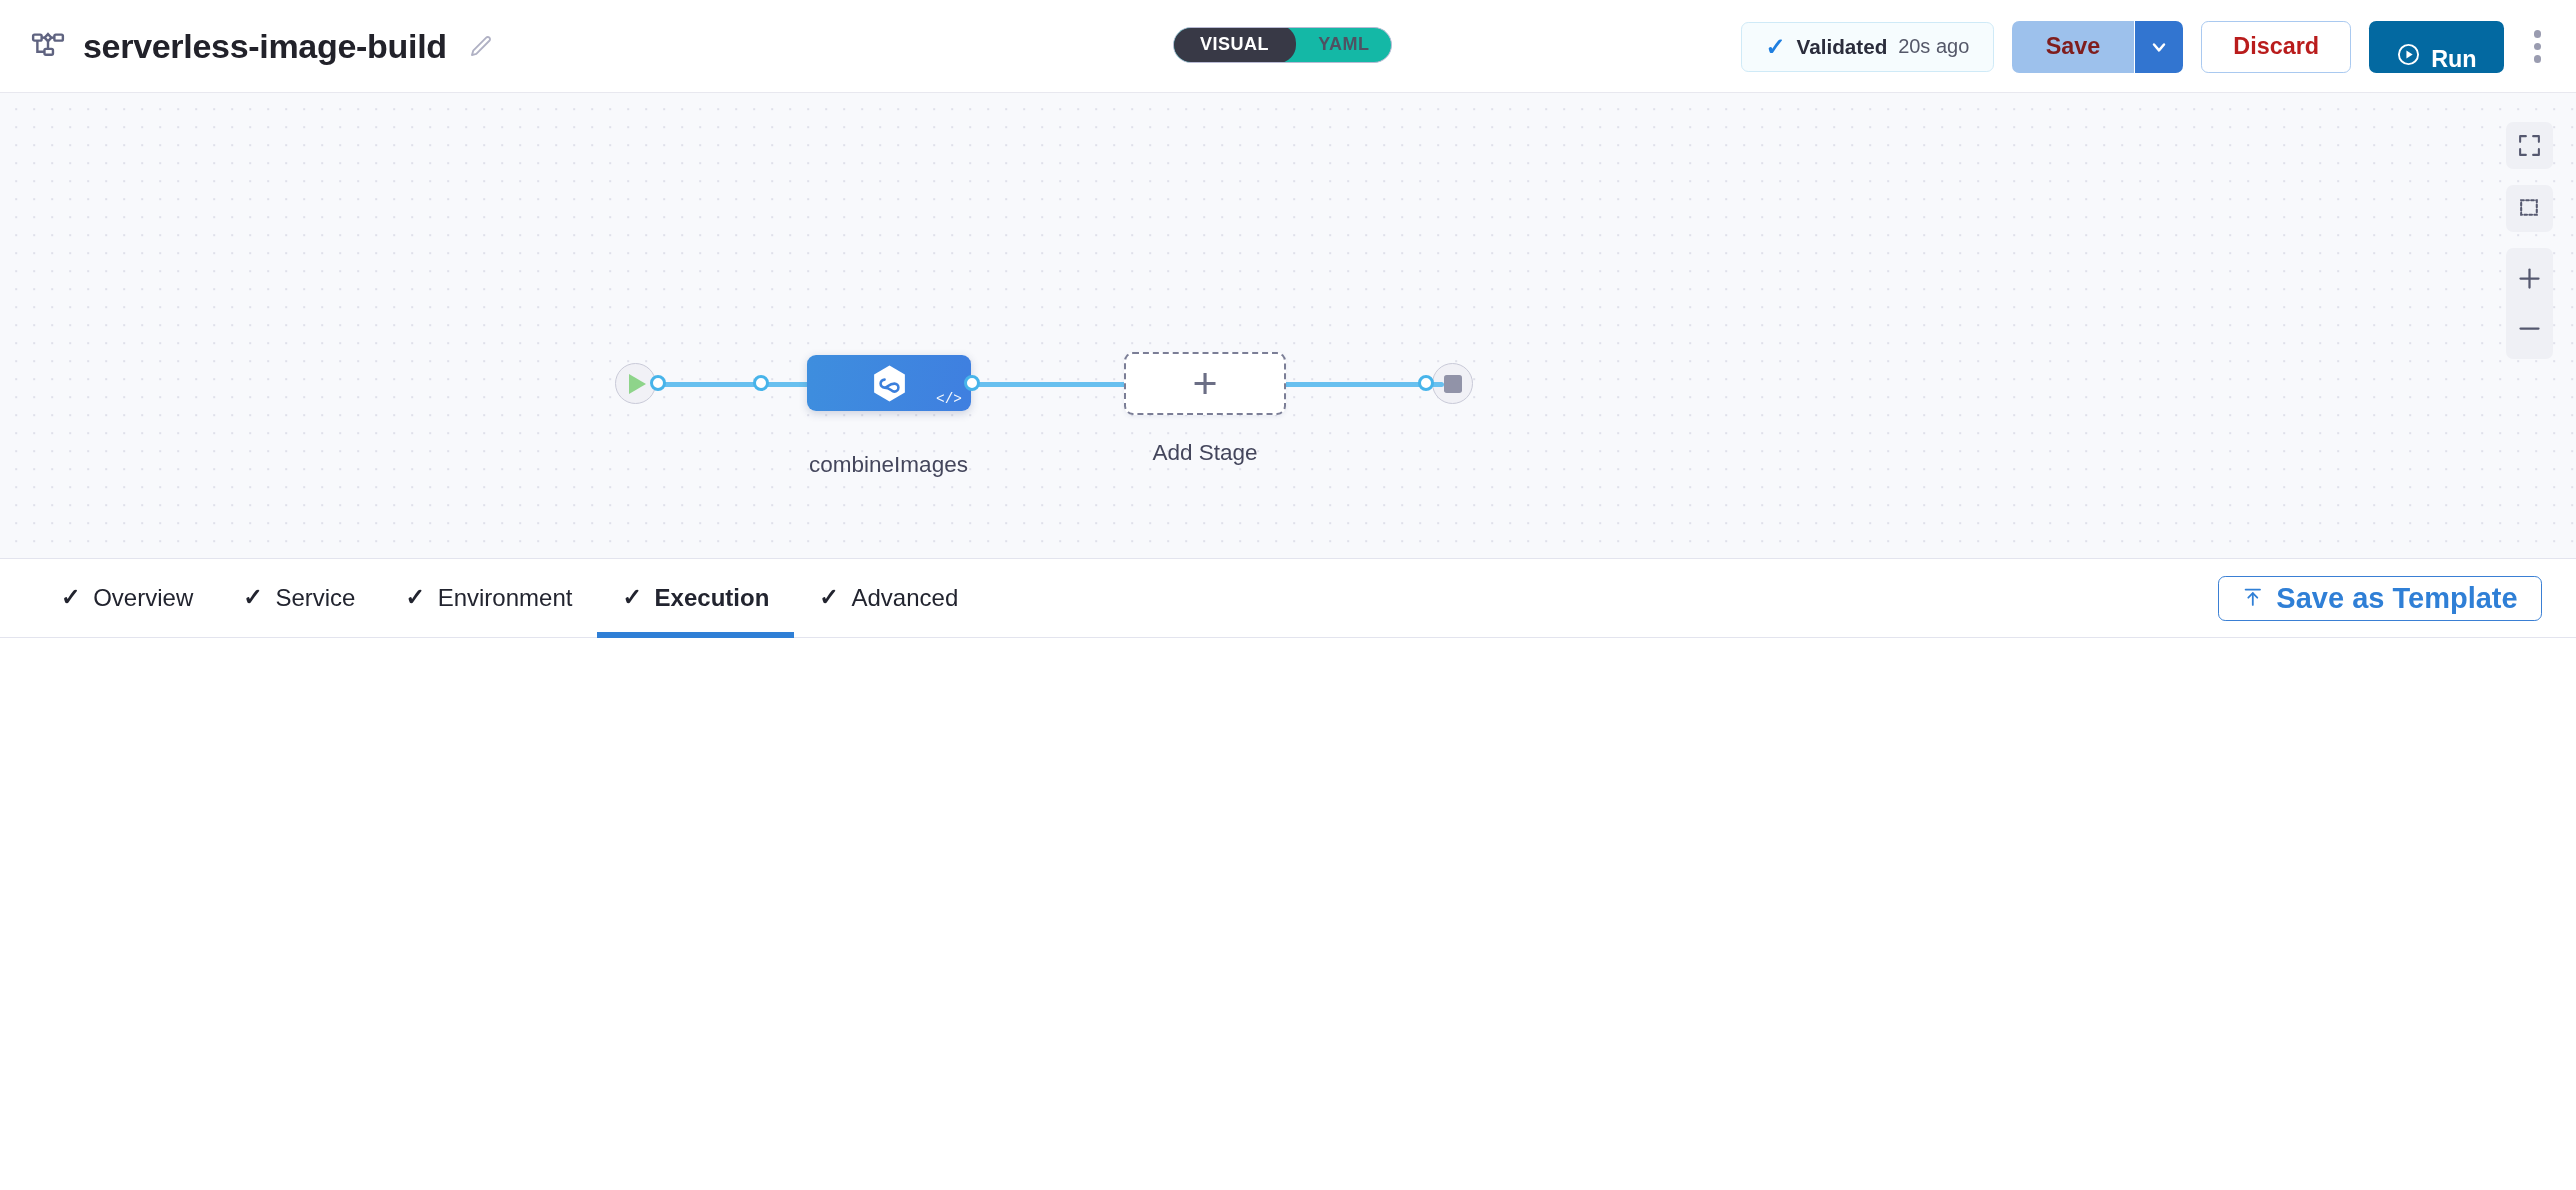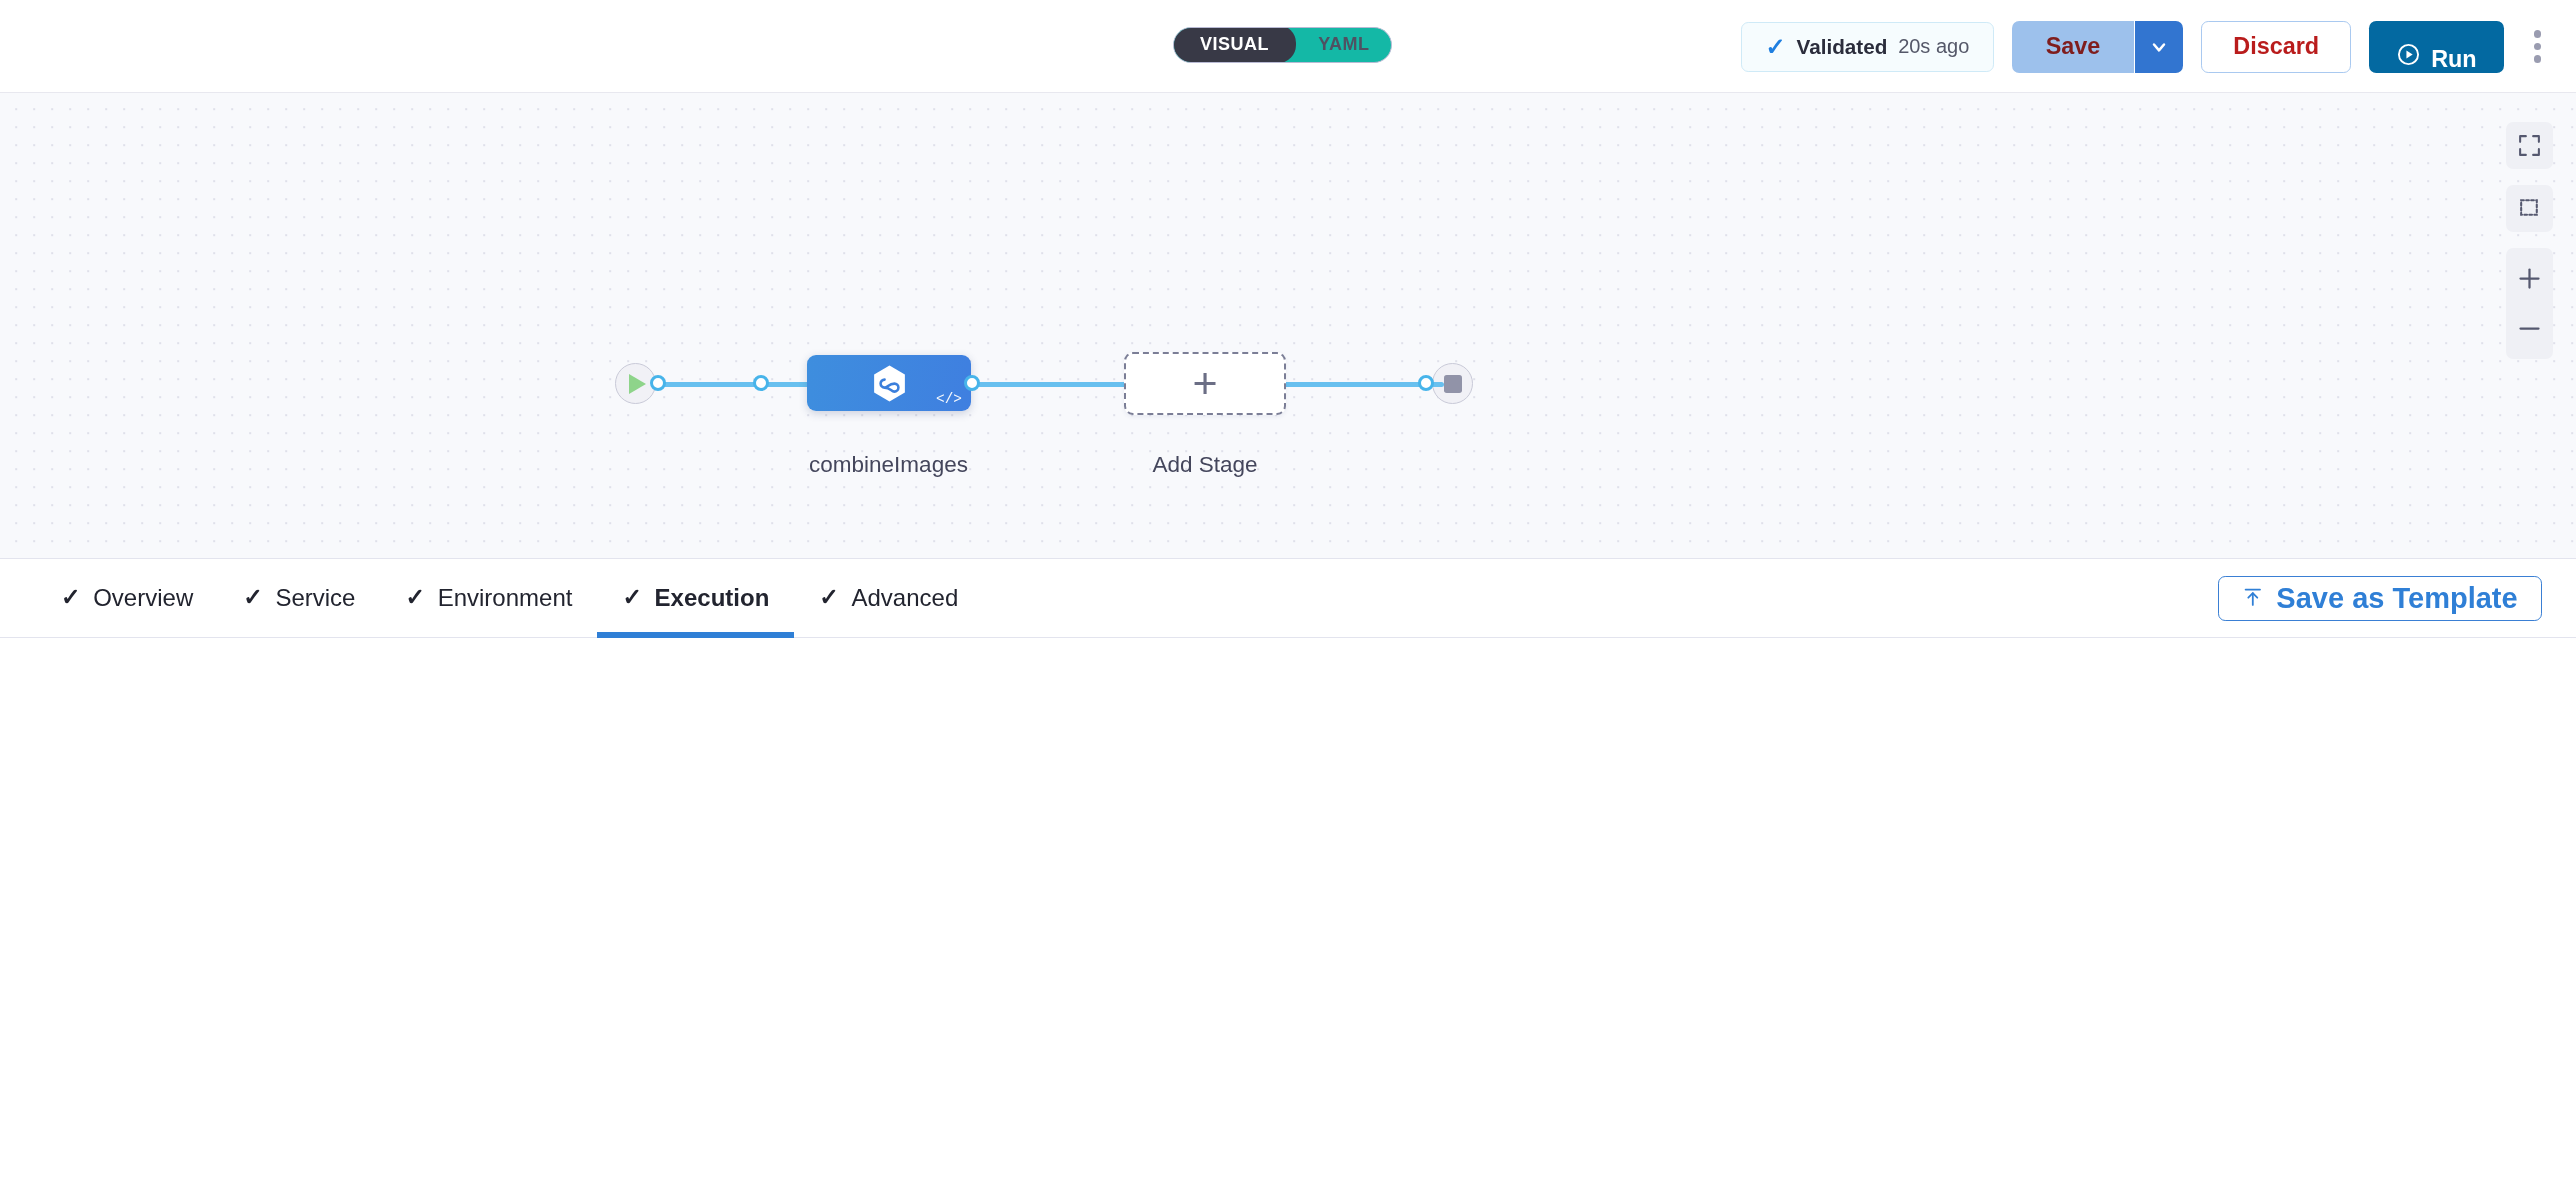--- a/index.html
+++ b/index.html
@@ -189,20 +189,40 @@
     border: 1.3px solid #3a7fd4; border-radius: 7.2px; background: #ffffff;
     color: #2f7fd6; font-size: 29px; font-weight: bold;
     display: flex; align-items: center; gap: 12.6px; cursor: pointer;
   }
   .tpl-btn svg { width: 21.6px; height: 21.6px; }
 </style>
 </head>
 <body>
 
 <div class="header">
+  <div class="hdr-left">
+    <span class="pipeline-icon">
+      <svg viewBox="0 0 24 24" fill="none" stroke="currentColor" stroke-width="1.7">
+        <rect x="1.5" y="4" width="6" height="4.2" rx="1"></rect>
+        <rect x="16.5" y="4" width="6" height="4.2" rx="1"></rect>
+        <rect x="9.5" y="14" width="6" height="4.2" rx="1"></rect>
+        <path d="M12 3.6 L14.4 6.1 L12 8.6 L9.6 6.1 Z"></path>
+        <path d="M7.5 6.1 H9.6"></path>
+          <path d="M14.4 6.1 H16.5"></path>
+        <path d="M4.5 8.2 V16.1 H9.5"></path>
+          <path d="M12 8.6 V14"></path>
+      </svg>
+    </span>
+    <span class="pipeline-title">serverless-image-build</span>
+    <span class="edit-pencil">
+      <svg viewBox="0 0 24 24" fill="none" stroke="currentColor" stroke-width="1.8" stroke-linecap="round" stroke-linejoin="round">
+        <path d="M17.5 3.5a2.1 2.1 0 0 1 3 3L8 19l-4.2 1.2L5 16z"></path>
+      </svg>
+    </span>
+  </div>
 
   <div class="mode-toggle">
     <span class="mode-opt active">VISUAL</span>
     <span class="mode-opt">YAML</span>
   </div>
 
   <div class="hdr-right">
     <div class="validated-badge">
       <span class="chk">✓</span>
       <span class="lbl">Validated</span>
@@ -265,21 +285,21 @@
     <span class="plus">+</span>
   </div>
 
   <div class="link" style="left:1284px; top:289px; width:160px;"></div>
   <div class="port" style="left:1418px; top:282px;"></div>
   <div class="term-node" style="left:1432px; top:270px;">
     <span class="sq"></span>
   </div>
 
   <div class="node-label" style="left:717px; top:360px; width:343px;">combineImages</div>
-  <div class="node-label" style="left:1043px; top:360px; width:324px;">Add Stage</div>
+  <div class="node-label" style="left:1043px; top:348px; width:324px;">Add Stage</div>
 
   <div class="cv-controls">
     <div class="cv-btn">
       <svg viewBox="0 0 24 24" fill="none" stroke="currentColor" stroke-width="2" stroke-linecap="round" stroke-linejoin="round">
         <polyline points="3 8.5 3 3 8.5 3"></polyline>
           <polyline points="15.5 3 21 3 21 8.5"></polyline>
         <polyline points="21 15.5 21 21 15.5 21"></polyline>
           <polyline points="8.5 21 3 21 3 15.5"></polyline>
       </svg>
     </div>

